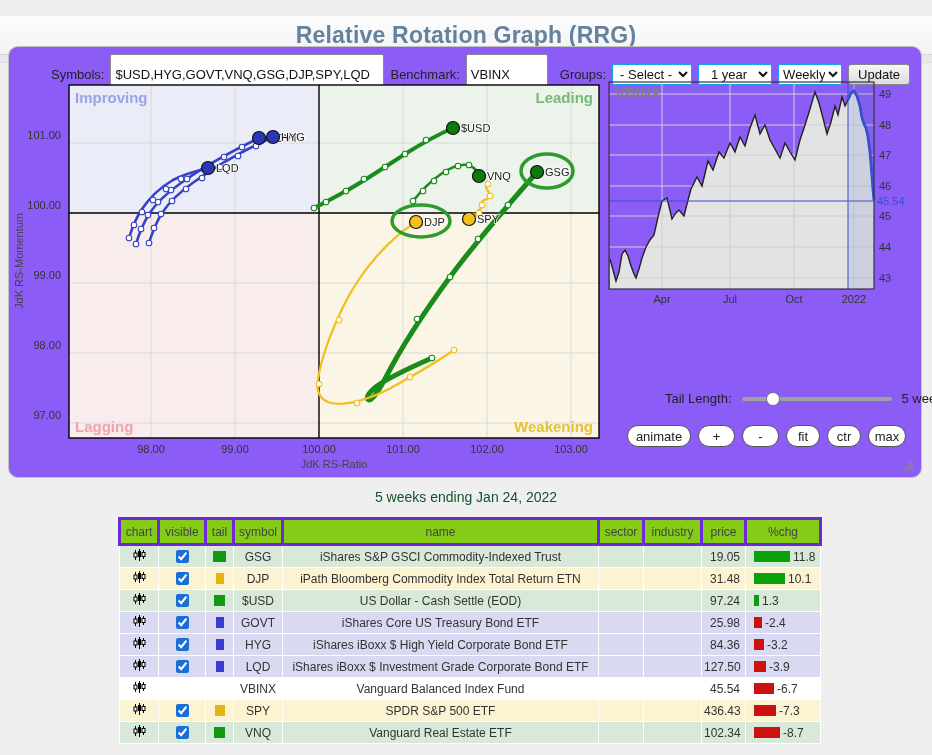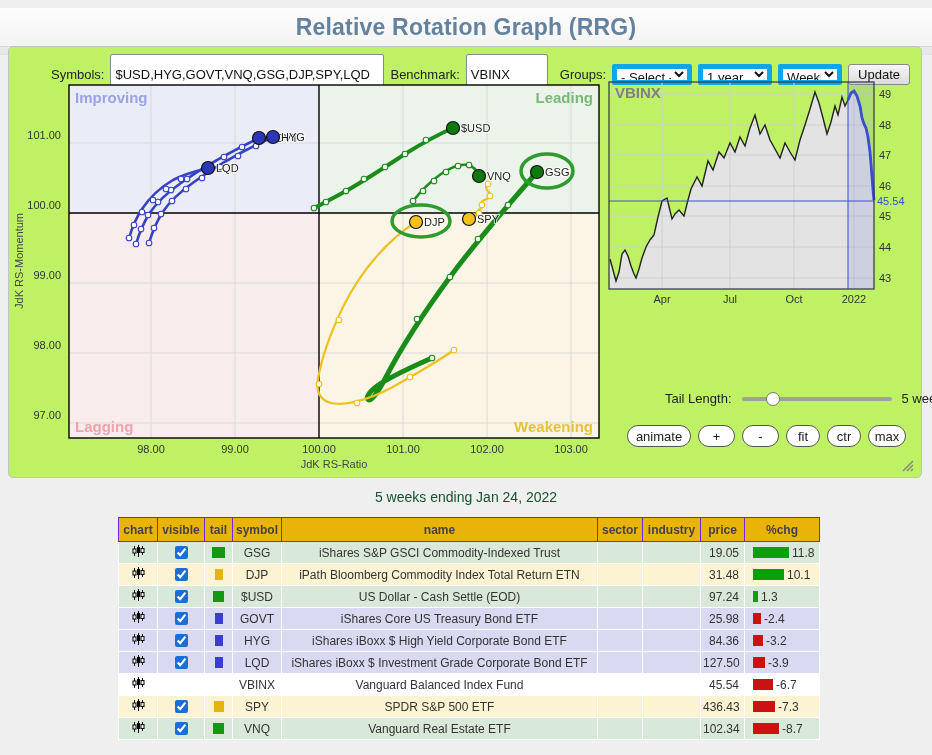--- a/index.html
+++ b/index.html
@@ -1,31 +1,31 @@
 <!DOCTYPE html>
 <html><head>
 <meta charset="utf-8">
 <style>
   html,body { margin:0; padding:0; background:#efefef; }
   .page { position:relative; width:932px; height:755px; background:#efefef; overflow:hidden;
           font-family:"Liberation Sans","DejaVu Sans",sans-serif; }
   header { height:38px; background:linear-gradient(#fdfdfd,#f3f3f3); border-bottom:1px solid #d8d8d8; text-align:center; }
-  header h1 { margin:8px; line-height:38px; font-size:23px; font-weight:600; color:#64829e; letter-spacing:.2px; }
+  header h1 { margin:16px; line-height:38px; font-size:23px; font-weight:600; color:#64829e; letter-spacing:.2px; }
   .strip { height:7px; background:#e8e8e8; border-bottom:1px solid #e2e2e2; }
 
-  .panel { position:absolute; left:8px; top:46px; width:912px; height:430px; background:#bef264;
-           border:1px solid #c2c2c2; border-radius:5px; }
+  .panel { position:absolute; left:8px; top:46px; width:912px; height:430px; background:#8b5cf6;
+           border:1px solid #c2c2c2; border-radius:10px; }
   .controls { position:absolute; left:42px; top:7px; display:flex; align-items:center; gap:6px;
               font-size:13px; color:#222; white-space:nowrap; }
   .controls input { height:17px; border:1px solid #8a8a8a; border-radius:2px; font-size:13px;
                     font-family:inherit; padding:11px 4px; color:#111; }
   .in-symbols { width:264px; }
   .in-bench { width:72px; }
-  .controls select { height:21px; border:5px solid #0ea5e9; border-radius:2px; font-size:13px;
-                     font-family:inherit; background:#fff; color:#111; }
+  .controls select { height:21px; border:1px solid #0ea5e9; border-radius:2px; font-size:13px;
+                     font-family:inherit; background:#fff; color:#111;text-align:center; }
   .sel-groups { width:80px; } .sel-period { width:74px; } .sel-freq { width:64px; }
   .btn-update { height:21px; border:1px solid #888; border-radius:3px; font-size:13px; font-family:inherit;
                 background:linear-gradient(#f6f6f6,#dcdcdc); padding:0 9px; color:#111; }
 
   .rrg-svg { position:absolute; left:0; top:30px; }
   .bench-svg { position:absolute; left:596px; top:33px; }
 
   .tail-row { position:absolute; left:656px; top:344px; width:292px; display:flex; align-items:center;
               gap:10px; font-size:13px; color:#222; }
   .slider { position:relative; width:150px; height:14px; flex:0 0 auto; }
@@ -34,21 +34,21 @@
                    background:#fdfdfd; border:1px solid #777; box-sizing:border-box; }
   .btn-row { position:absolute; left:618px; top:378px; display:flex; gap:7px; }
   .btn { border:1.5px solid #555; border-radius:11px; background:#fff; font-size:13px; font-family:inherit;
          color:#222; height:22px; padding:0; }
   .resize { position:absolute; right:7px; bottom:5px; cursor:nwse-resize; }
 
   .caption { position:absolute; top:489px; left:0; width:100%; text-align:center; font-size:14px; color:#14532d; }
 
   .sym-table { position:absolute; left:118px; top:517px; width:701px; border-collapse:collapse;
                table-layout:fixed; font-size:12px; color:#333; }
-  .sym-table th { background:#eab308; border:1px solid #6d28d9; font-weight:700; height:21px; color:#444;
+  .sym-table th { background:#84cc16; border:3px solid #6d28d9; font-weight:400; height:21px; color:#444;
                   padding:1px 2px; }
   .sym-table td { border:1px solid #fff; height:21px; text-align:center; padding:0 2px; overflow:hidden;
                   white-space:nowrap; }
   .sym-table td.price { text-align:right; padding-right:5px; }
   .sym-table td.pct { text-align:left; padding-left:8px; }
   .bar { display:inline-block; height:11px; vertical-align:-1px; margin-right:3px; }
   .tailsw { display:inline-block; height:11px; vertical-align:-1px; }
   .sym-table input[type=checkbox] { width:13px; height:13px; accent-color:#1b6ed6; margin:0; vertical-align:-2px; }
 </style>
 </head>

